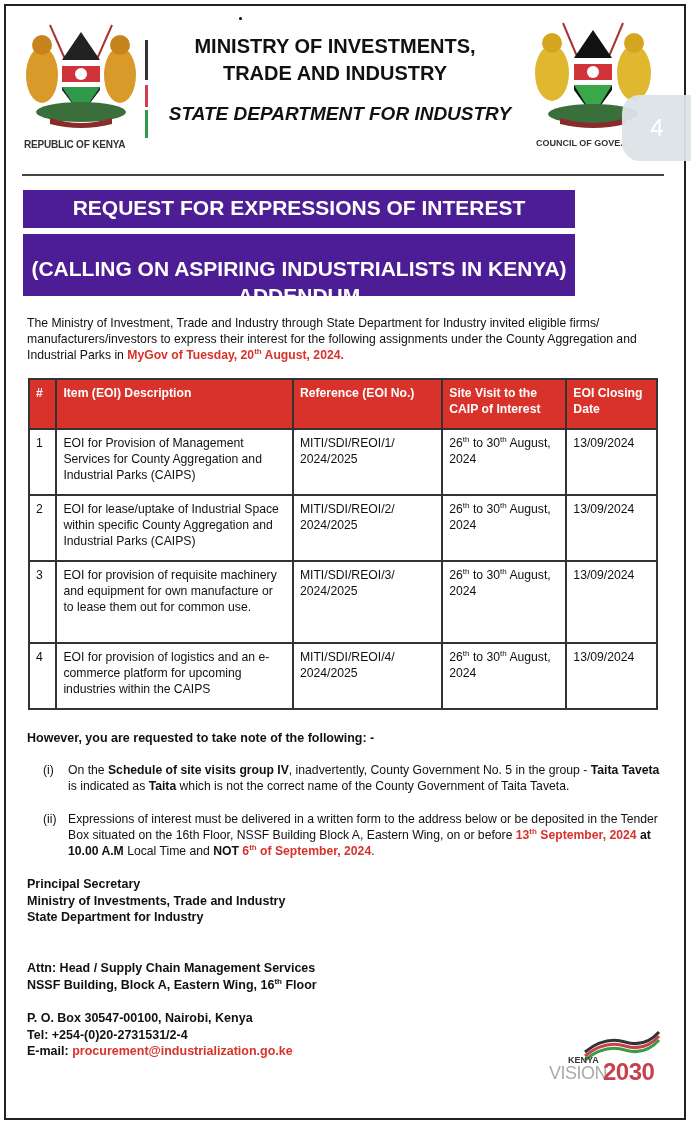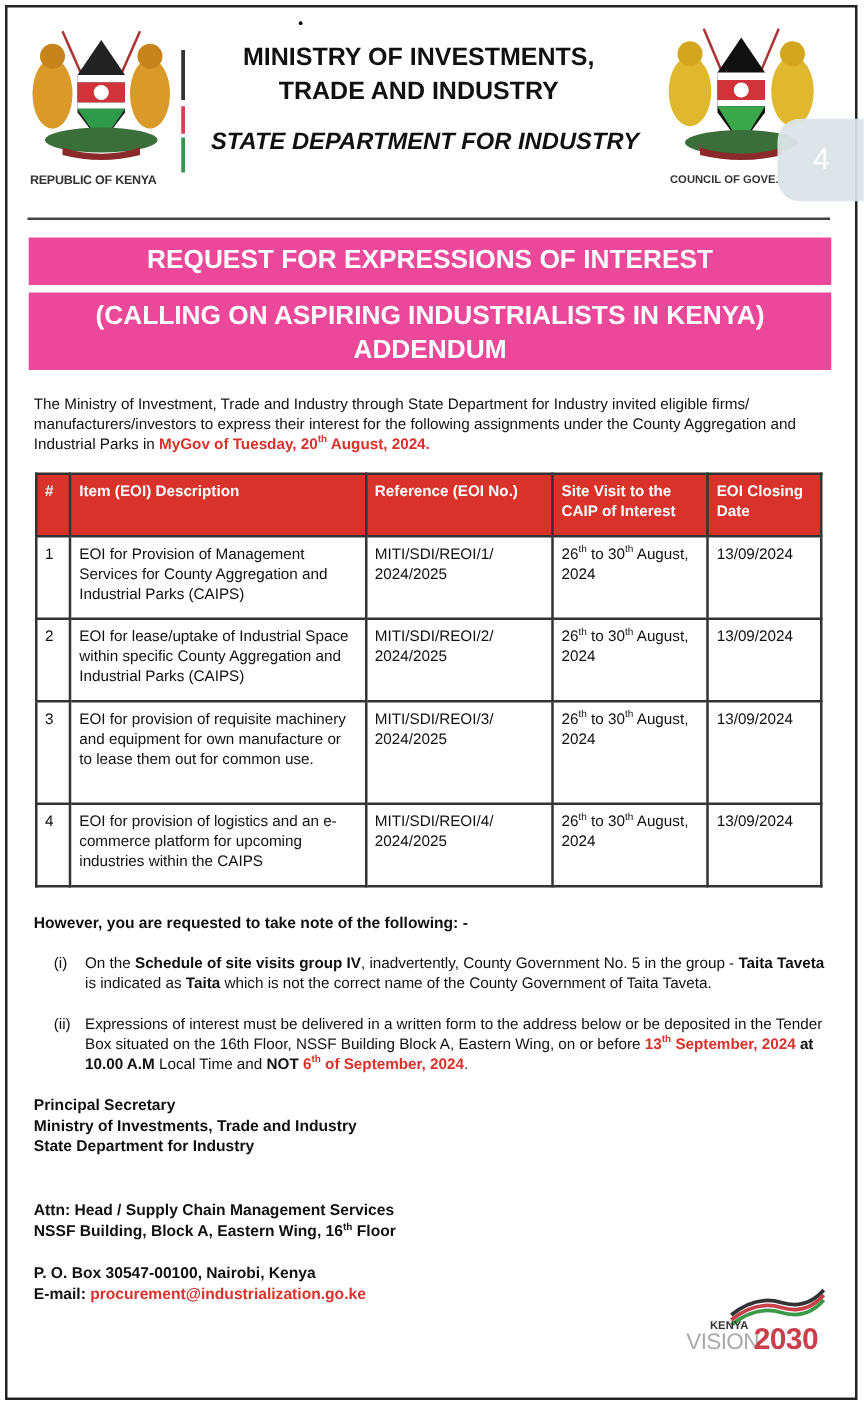--- a/index.html
+++ b/index.html
@@ -28,23 +28,23 @@
   .state-dept { position: absolute; left: 150px; width: 380px; top: 103px; text-align: center; font-style: italic; font-weight: bold; font-size: 19px; color: #111; }
 
   .page-badge {
     position: absolute; left: 622px; top: 95px; width: 70px; height: 66px;
     background: #dde4e8; border-radius: 18px 0 0 18px; color: #fff; font-size: 24px;
     display: flex; align-items: center; justify-content: center; opacity: 0.95;
   }
 
   .hr { position: absolute; left: 22px; top: 174px; width: 642px; height: 2px; background: #444; }
 
-  .banner { position: absolute; left: 23px; width: 642px; background: #ec4899; color: #fff; font-weight: bold; text-align: center; }
+  .banner { position: absolute; left: 23px; width: 552px; background: #4c1d95; color: #fff; font-weight: bold; text-align: center; }
   .banner.b1 { top: 190px; height: 38px; font-size: 21px; line-height: 36px; }
-  .banner.b2 { top: 234px; height: 62px; font-size: 21px; line-height: 27px; padding-top: 5px; }
+  .banner.b2 { top: 234px; height: 62px; font-size: 21px; line-height: 27px; padding-top: 21px; }
 
   .intro { position: absolute; left: 27px; top: 315px; width: 636px; font-size: 12.2px; line-height: 16px; color: #111; }
   .red { color: #d8322a; font-weight: bold; }
   .b { font-weight: bold; }
 
   
   table.eoi { position: absolute; left: 28px; top: 378px; width: 630px; border-collapse: collapse; font-size: 12.2px; line-height: 16px; }
   table.eoi th, table.eoi td { border: 2px solid #333; vertical-align: top; text-align: left; padding: 5px 6px; }
   table.eoi th { background: #d8322a; color: #fff; font-weight: bold; height: 50px; }
   table.eoi td { height: 66px; }
@@ -200,20 +200,21 @@
   <div>State Department for Industry</div>
 </div>
 
 <div class="sig s2">
   <div>Attn:  Head / Supply Chain Management Services</div>
   <div><span>NSSF Building, Block A, Eastern Wing, 16</span><sup>th</sup><span> Floor</span></div>
 </div>
 
 <div class="sig s3">
   <div>P. O. Box 30547-00100, Nairobi, Kenya</div>
+  <div>Tel: +254-(0)20-2731531/2-4</div>
   <div><span>E-mail: </span><span class="red">procurement@industrialization.go.ke</span></div>
 </div>
 
 <div class="vision">
   <svg width="120" height="34" style="position:absolute;left:0;top:0">
     <path d="M40 24 Q60 8 80 14 T114 4" stroke="#333" stroke-width="3" fill="none"></path>
     <path d="M40 28 Q60 12 80 18 T114 8" stroke="#c8404a" stroke-width="3" fill="none"></path>
     <path d="M40 32 Q60 16 80 22 T114 12" stroke="#3a9a4a" stroke-width="3" fill="none"></path>
   </svg>
   <span class="kenya">KENYA</span>

